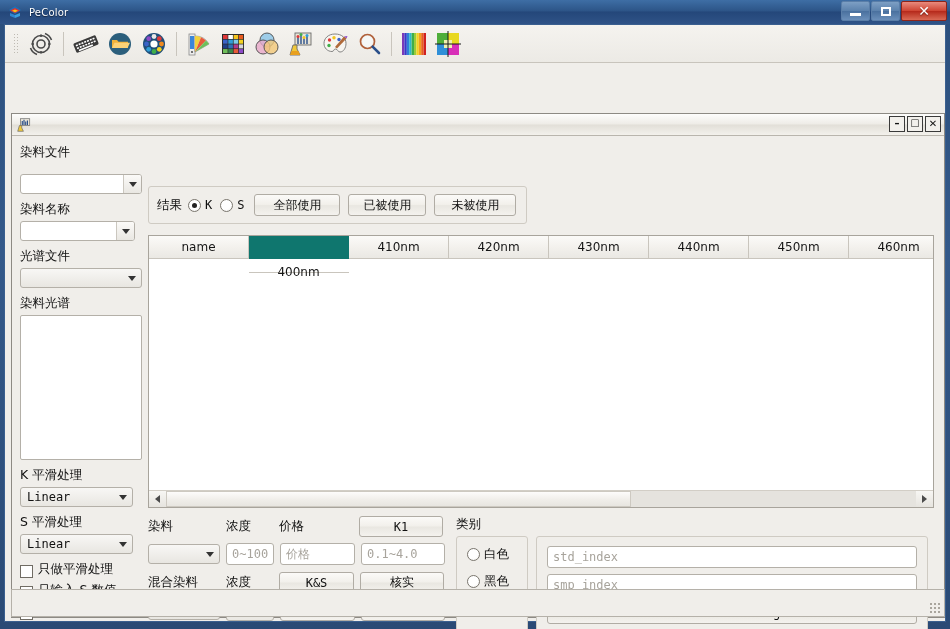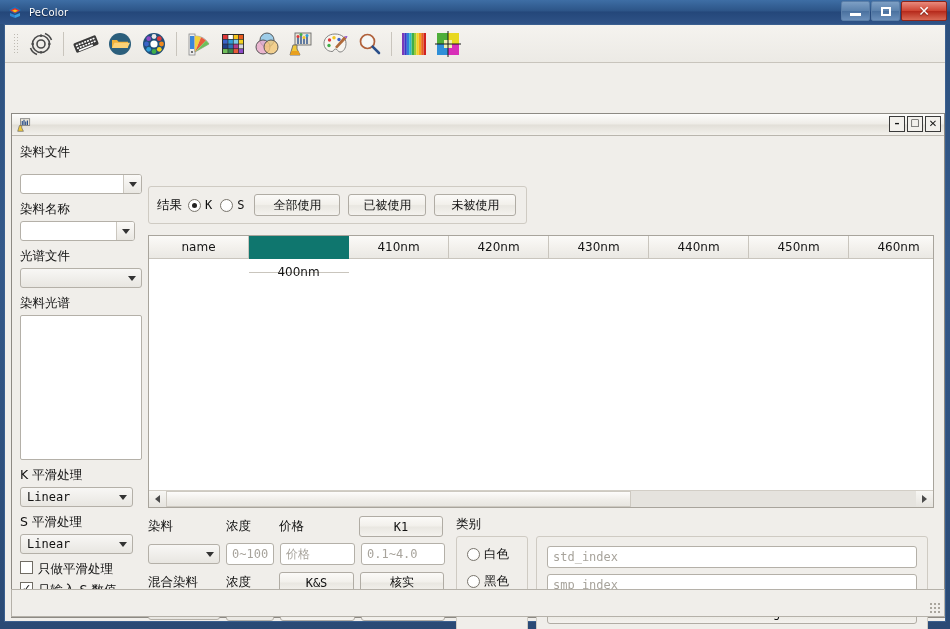--- a/index.html
+++ b/index.html
@@ -189,21 +189,21 @@
     font-family: "DejaVu Sans", sans-serif;
   }
   .btn.mono { font-family: "DejaVu Sans Mono", monospace; }
 
   .groupbox {
     border: 1px solid #cfcbc3;
     border-radius: 3px;
     background: #f0eeea;
   }
 
-  .check-row { display: flex; align-items: flex-start; margin-top: 4px; }
+  .check-row { display: flex; align-items: flex-end; margin-top: 4px; }
   .checkbox {
     width: 13px; height: 13px;
     border: 1px solid #706c64;
     background: #ffffff;
     margin-right: 5px;
     display: flex; align-items: center; justify-content: center;
     font-size: 11px; line-height: 1; color: #000;
     flex: none;
   }
   .radio {

